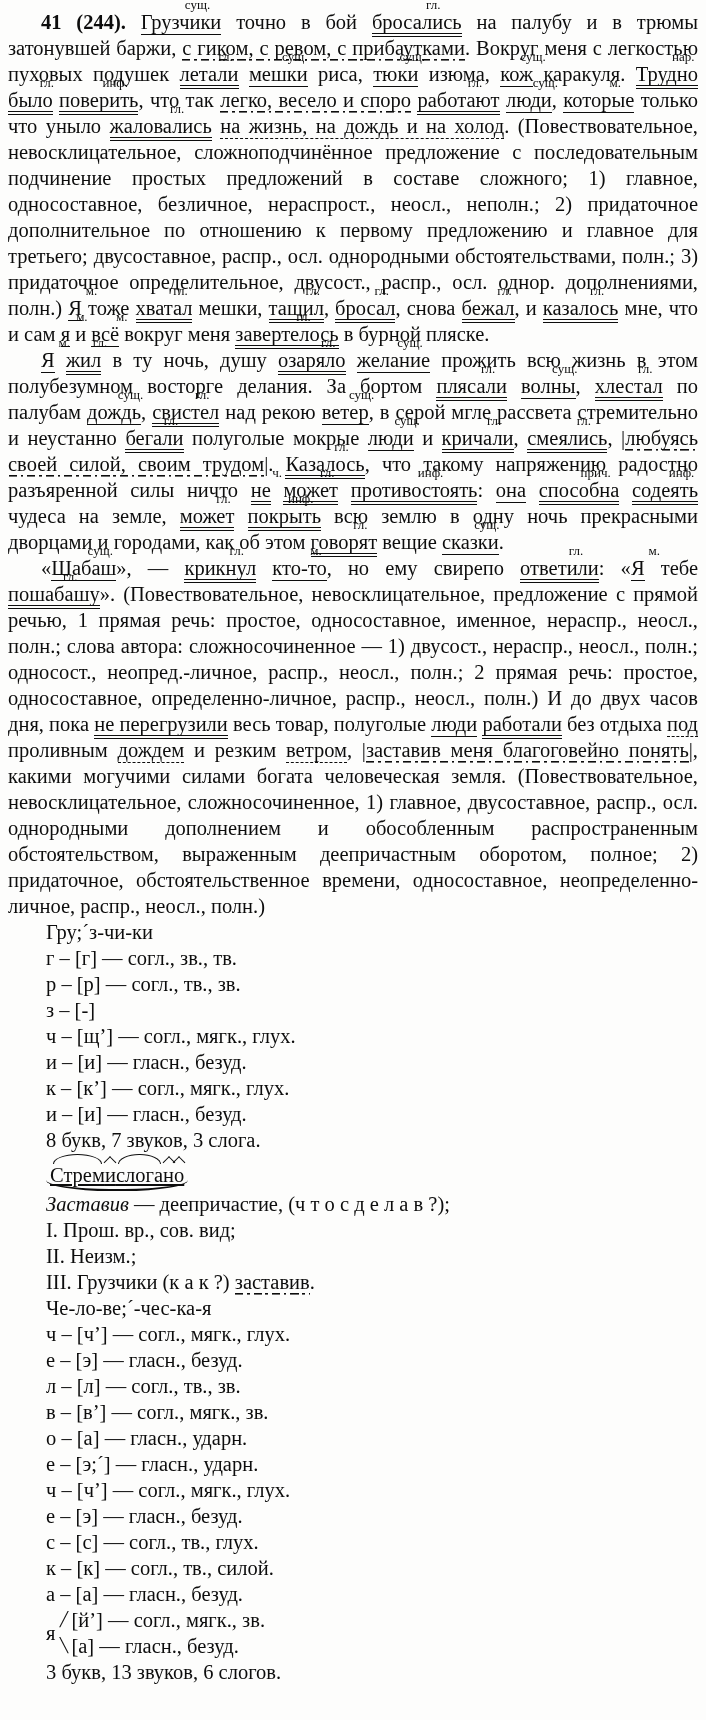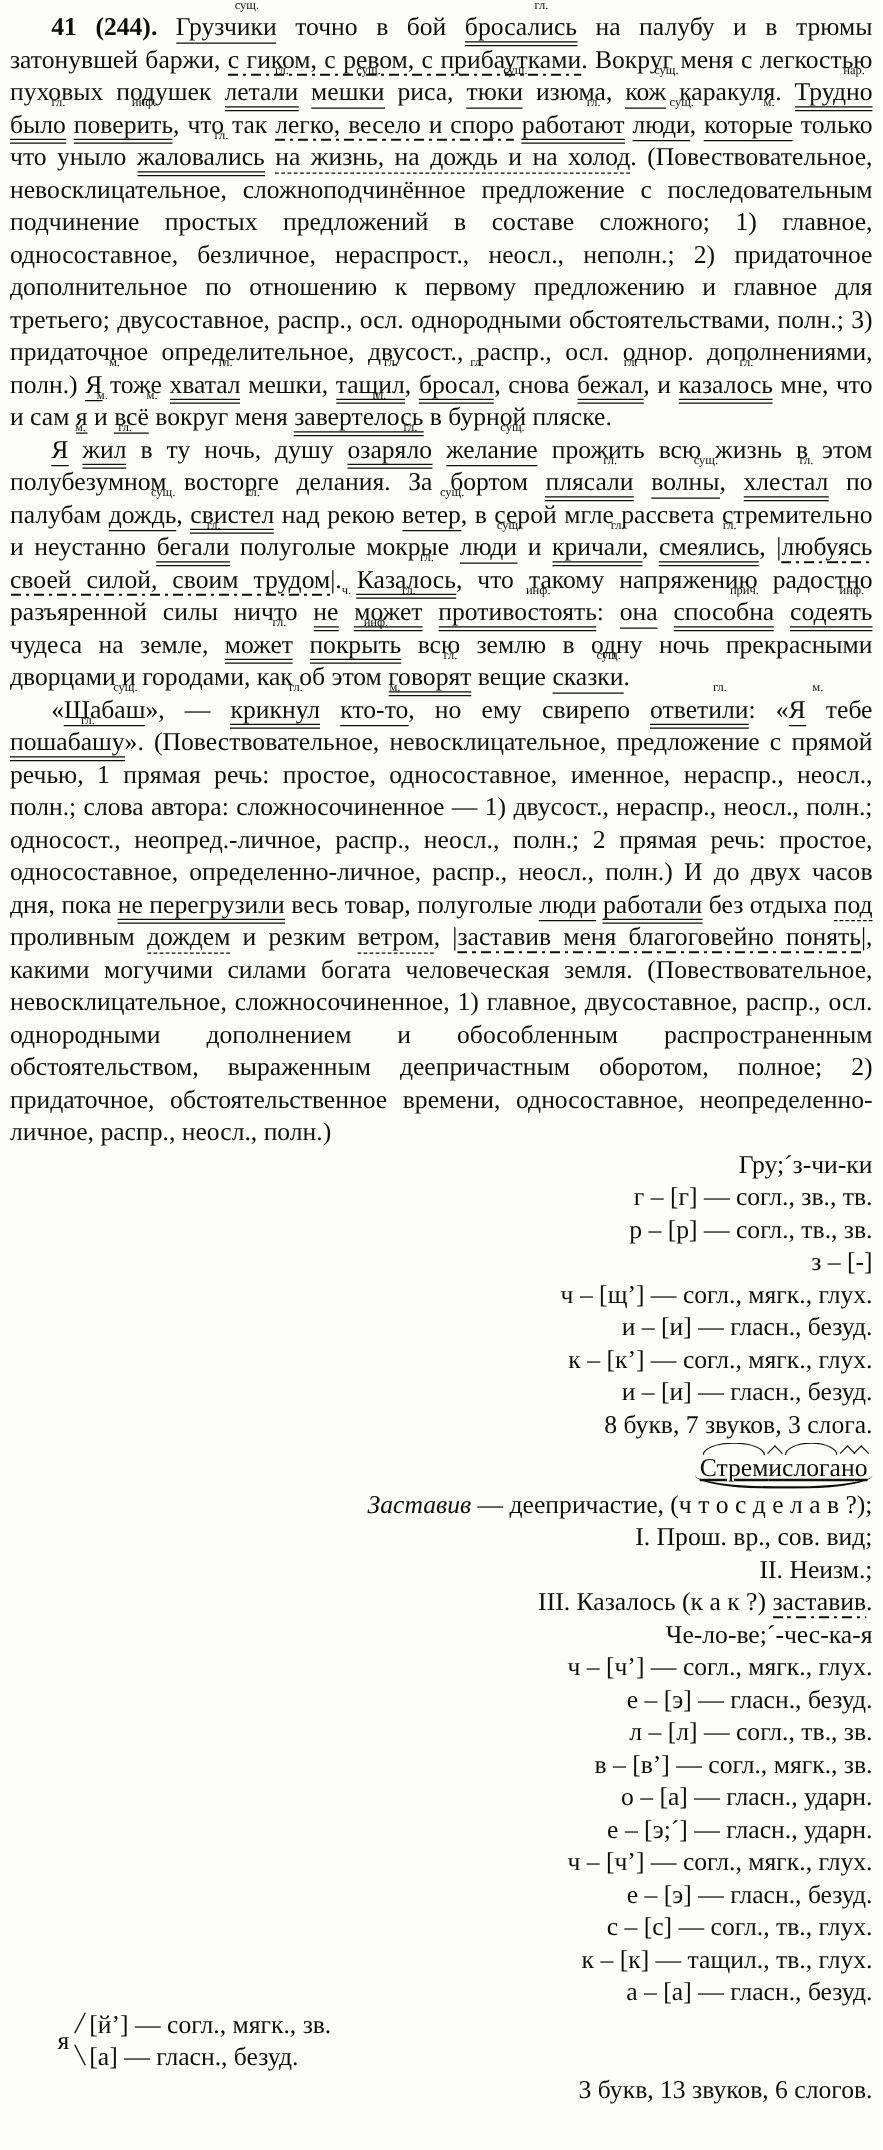--- a/index.html
+++ b/index.html
@@ -20,42 +20,42 @@
     line-height: 26px;
     text-indent: 33px;
   }
   .tok { position: relative; }
   .tok.w { white-space: nowrap; }
   .sup {
     position: absolute;
     top: -11px;
     left: 50%;
     transform: translateX(-50%);
-    font-size: 10px;
+    font-size: 13px;
     line-height: 10px;
     white-space: nowrap;
     font-weight: normal;
     font-style: normal;
   }
   .u-subj { border-bottom: 1.5px solid currentColor; padding-bottom: 0.5px; }
   .u-pred { border-bottom: 4.5px double currentColor; }
   .u-dash { border-bottom: 1.6px dashed currentColor; padding-bottom: 0.5px; }
   .u-dashdot {
     padding-bottom: 2px;
     background-image: repeating-linear-gradient(to right,
       currentColor 0 8px, transparent 8px 12px,
       currentColor 12px 14.5px, transparent 14.5px 18.5px);
     background-repeat: repeat-x;
     background-position: 0 100%;
     background-size: 100% 1.6px;
   }
   .pline {
     margin: 0 0 0 38px;
     line-height: 26px;
-    text-align: right;
+    text-align: left;
   }
   .morpheme { padding-top: 9px; }
   .morpheme-word {
     position: relative;
     display: inline-block;
     border-bottom: 2px solid currentColor;
     border-radius: 0 0 45% 45% / 0 0 11px 11px;
     padding: 0 4px 1px 4px;
   }
   .seg { position: relative; display: inline-block; text-decoration: underline; }
@@ -98,32 +98,32 @@
       <div class="pline">з – [-]</div>
       <div class="pline">ч – [щ’] — согл., мягк., глух.</div>
       <div class="pline">и – [и] — гласн., безуд.</div>
       <div class="pline">к – [к’] — согл., мягк., глух.</div>
       <div class="pline">и – [и] — гласн., безуд.</div>
       <div class="pline">8 букв, 7 звуков, 3 слога.</div>
       <div class="pline morpheme"><span class="morpheme-word"><span class="seg seg-arc">Стрем</span><span class="seg seg-caret">и</span><span class="seg seg-arc">слога</span><span class="seg seg-caret">н</span><span class="seg seg-caret">о</span></span></div>
       <div class="pline"><span class="tok" style="font-style: italic;">Заставив</span><span class="tok"> — деепричастие, (ч т о   с д е л а в ?);</span></div>
       <div class="pline">I. Прош. вр., сов. вид;</div>
       <div class="pline">II. Неизм.;</div>
-      <div class="pline"><span class="tok">III. Казалось (к а к ?) </span><span class="tok u-dashdot">заставив</span><span class="tok">.</span></div>
+      <div class="pline"><span class="tok">III. Грузчики (к а к ?) </span><span class="tok u-dashdot">заставив</span><span class="tok">.</span></div>
       <div class="pline">Че-ло-ве;´-чес-ка-я</div>
       <div class="pline">ч – [ч’] — согл., мягк., глух.</div>
       <div class="pline">е – [э] — гласн., безуд.</div>
       <div class="pline">л – [л] — согл., тв., зв.</div>
       <div class="pline">в – [в’] — согл., мягк., зв.</div>
       <div class="pline">о – [а] — гласн., ударн.</div>
       <div class="pline">е – [э;´] — гласн., ударн.</div>
       <div class="pline">ч – [ч’] — согл., мягк., глух.</div>
       <div class="pline">е – [э] — гласн., безуд.</div>
       <div class="pline">с – [с] — согл., тв., глух.</div>
-      <div class="pline">к – [к] — тащил., тв., глух.</div>
+      <div class="pline">к – [к] — согл., тв., силой.</div>
       <div class="pline">а – [а] — гласн., безуд.</div>
       <div class="branch">
         <span class="branch-letter">я</span>
         <div class="branch-rows">
           <div class="branch-row"><span class="diag">╱</span>[й’] — согл., мягк., зв.</div>
           <div class="branch-row"><span class="diag">╲</span>[а] — гласн., безуд.</div>
         </div>
       </div>
       <div class="pline">3 букв, 13 звуков, 6 слогов.</div>
     </div>

